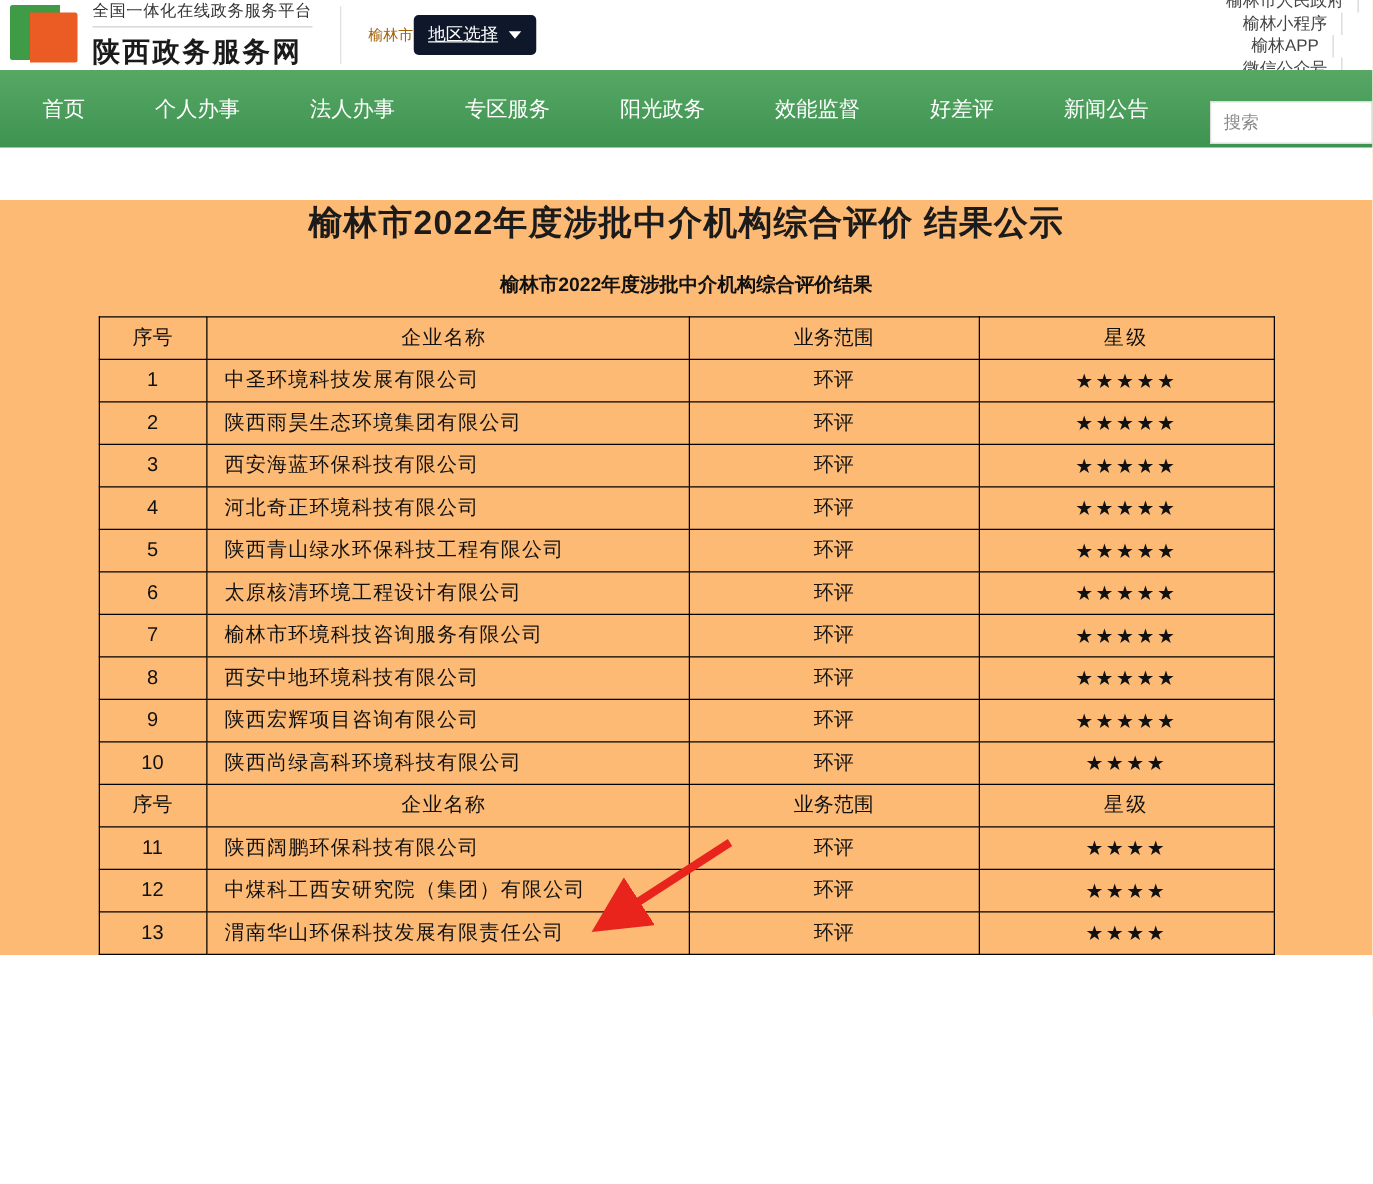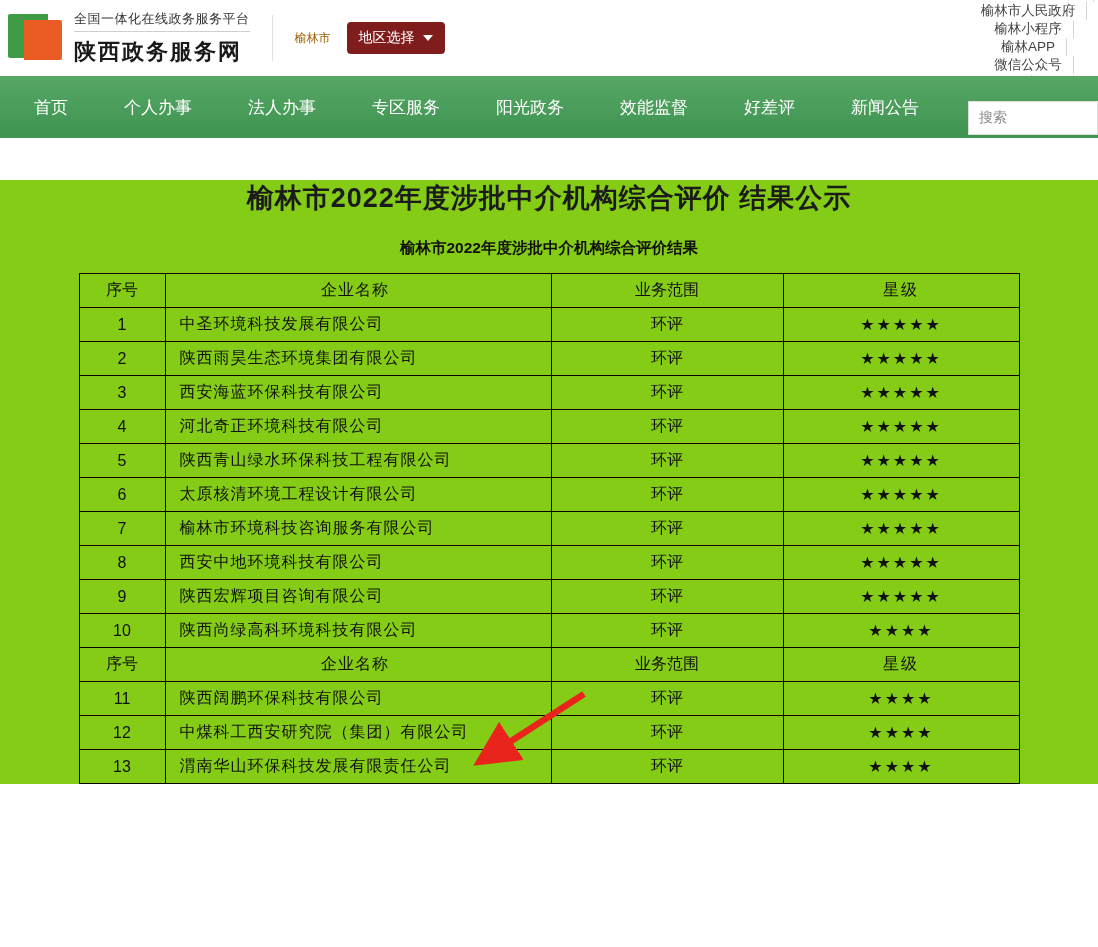--- a/index.html
+++ b/index.html
@@ -5,21 +5,21 @@
   * { box-sizing: border-box; }
   html, body {
     margin: 0; padding: 0;
     width: 1098px; height: 947px;
     overflow: hidden;
     background: #ffffff;
     font-family: "Liberation Sans", sans-serif;
   }
   
   .topbar {
-    height: 76px;
+    height: 56px;
     background: #ffffff;
     display: flex;
     align-items: center;
     position: relative;
   }
   .logo-mark {
     width: 56px; height: 56px;
     margin-left: 8px;
     position: relative;
     flex: 0 0 auto;
@@ -46,30 +46,31 @@
   .logo-text .line2 {
     font-size: 22px; color: #1a1a1a; font-weight: bold;
     margin-top: 5px; letter-spacing: 2px;
   }
   .topbar-divider {
     width: 1px; height: 46px; background: #e0e0e0;
     margin: 0 22px;
   }
   .city-name { font-size: 12px; color: #a16207; }
   .region-select {
-    margin-left: 16px;
-    background: #7f1d1d;
+    margin-left: 0;
+    background: #0f172a;
     color: #ffffff;
     font-size: 14px;
     border-radius: 4px;
     padding: 7px 12px;
     display: inline-flex;
     align-items: center;
     gap: 8px;
     cursor: pointer;
+    text-decoration: underline;
   }
   .caret-down {
     width: 0; height: 0;
     border-left: 5px solid transparent;
     border-right: 5px solid transparent;
     border-top: 6px solid #ffffff;
     display: inline-block;
   }
   .top-links {
     margin-left: auto;
@@ -111,21 +112,21 @@
     border: 1px solid #ddd;
     display: flex; align-items: center;
     padding-left: 10px;
     font-size: 14px;
     color: #8a8a8a;
   }
   
   .content {
     position: relative;
     padding: 0 24px;
-    background: #84cc16;
+    background: #fdba74;
   }
   .article-title {
     text-align: center;
     font-size: 27px;
     font-weight: bold;
     color: #1b1b1b;
     margin-top: 42px;
     letter-spacing: 1px;
   }
   .para {

